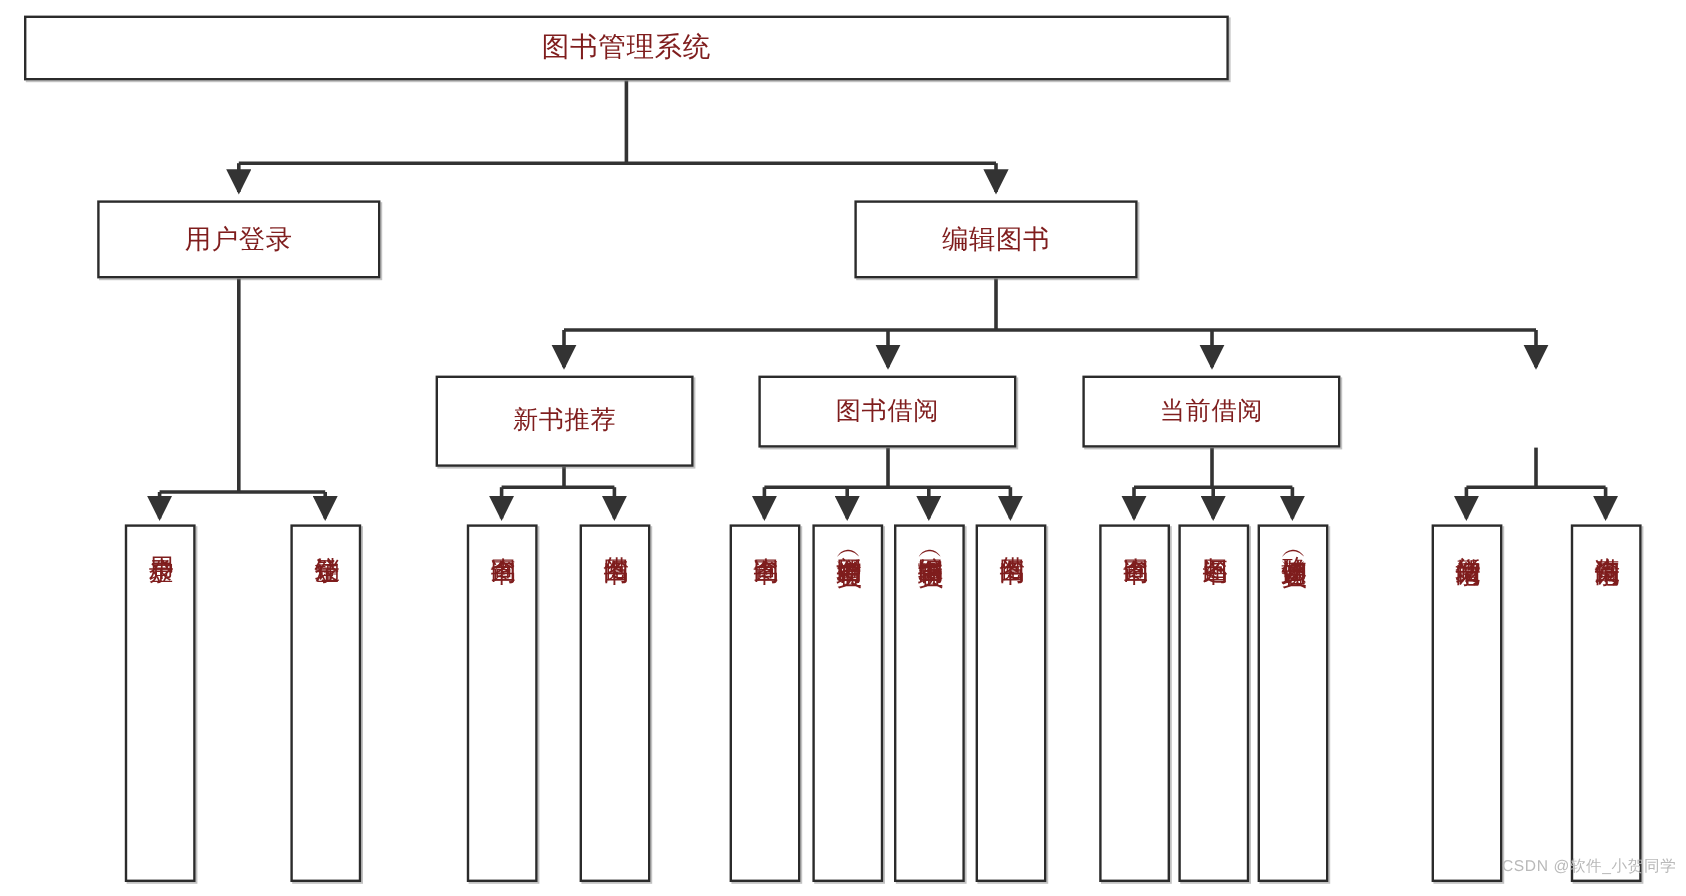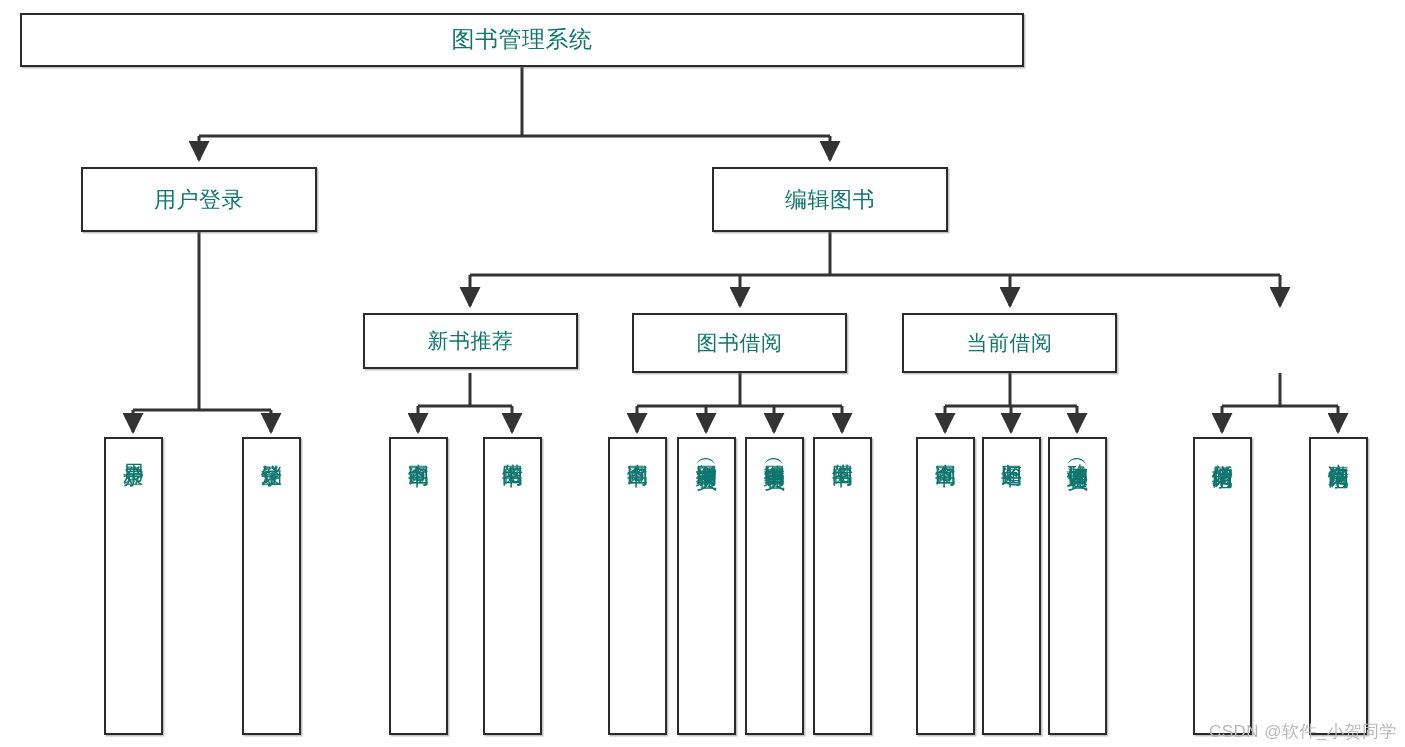--- a/index.html
+++ b/index.html
@@ -27,21 +27,21 @@
     pointer-events: none;
   }
   .node {
     position: absolute;
     box-sizing: border-box;
     background: #ffffff;
     border: 2.5px solid #2b2b2b;
     display: flex;
     align-items: center;
     justify-content: center;
-    color: #0f766e;
+    color: #7f1d1d;
     box-shadow: 1.5px 1.5px 0 rgba(120,120,120,0.45);
   }
   .node.root {
     font-size: 23px;
   }
   .node.level2 {
     font-size: 22px;
   }
   .node.level3 {
     font-size: 21px;
@@ -60,22 +60,22 @@
   .node.leaf .label {
     writing-mode: vertical-rl;
     text-orientation: upright;
     line-height: 1.05;
     letter-spacing: 1px;
     padding-top: 2px;
   }
   .watermark {
     position: absolute;
     right: 8px;
-    bottom: 4px;
-    font-size: 17px;
+    bottom: 16px;
+    font-size: 13px;
     color: #b9b9b9;
     white-space: nowrap;
     letter-spacing: 0.5px;
     text-align: right;
   }
 </style>
 </head>
 <body>
 
 <div id="canvas">
@@ -134,21 +134,21 @@
     <span class="label">图书管理系统</span>
   </div>
 
   <div class="node level2" style="left:81px; top:167px; width:236px; height:65px;">
     <span class="label">用户登录</span>
   </div>
   <div class="node level2" style="left:712px; top:167px; width:236px; height:65px;">
     <span class="label">编辑图书</span>
   </div>
 
-  <div class="node level3" style="left:363px; top:313px; width:215px; height:56px;">
+  <div class="node level3" style="left:363px; top:313px; width:215px; height:76px;">
     <span class="label">新书推荐</span>
   </div>
   <div class="node level3" style="left:632px; top:313px; width:215px; height:60px;">
     <span class="label">图书借阅</span>
   </div>
   <div class="node level3" style="left:902px; top:313px; width:215px; height:60px;">
     <span class="label">当前借阅</span>
   </div>
 
   <div class="node leaf" style="left:104px; top:437px; width:59px; height:298px;">

